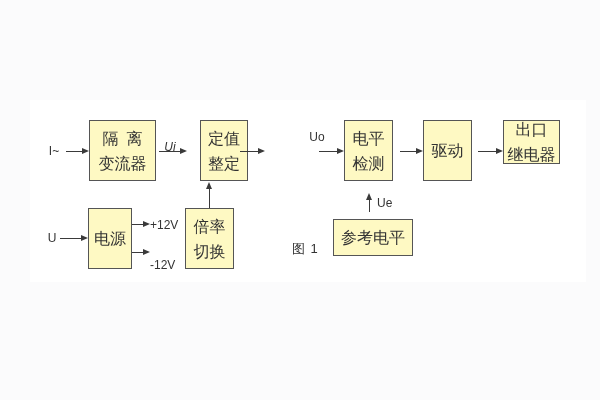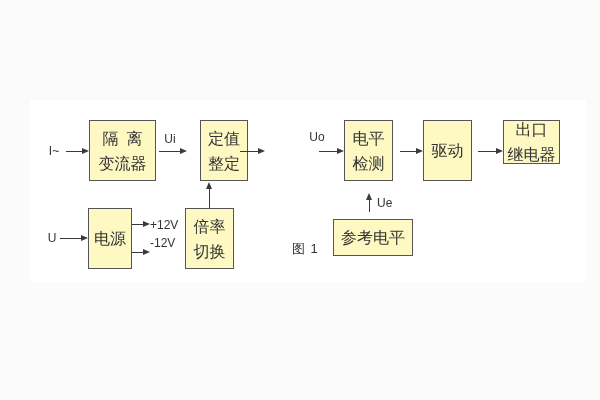--- a/index.html
+++ b/index.html
@@ -92,21 +92,21 @@
   <div class="harrow" style="left:478px;top:151px;width:18px;"></div>
 
   <div class="harrow" style="left:60px;top:238px;width:21px;"></div>
   <div class="harrow" style="left:132px;top:224px;width:11px;"></div>
   <div class="harrow" style="left:132px;top:252px;width:11px;"></div>
 
   <div class="varrow" style="left:209px;top:189px;height:19px;"></div>
   <div class="varrow" style="left:369px;top:200px;height:12px;"></div>
 
   <span class="lbl" style="left:45px;top:144px;width:18px;">I~</span>
-  <span class="lbl" style="left:159px;top:132px;width:22px;">Ui</span>
+  <span class="lbl" style="left:159px;top:140px;width:22px;font-style:italic;">Ui</span>
   <span class="lbl" style="left:304px;top:130px;width:26px;">Uo</span>
   <span class="lbl" style="left:377px;top:196px;">Ue</span>
   <span class="lbl" style="left:45px;top:231px;width:14px;">U</span>
   <span class="lbl" style="left:150px;top:218px;">+12V</span>
-  <span class="lbl" style="left:150px;top:236px;">-12V</span>
+  <span class="lbl" style="left:150px;top:258px;">-12V</span>
 
   <span class="caption" style="left:292px;top:240px;">图 1</span>
 </div>
 
 </body></html>

